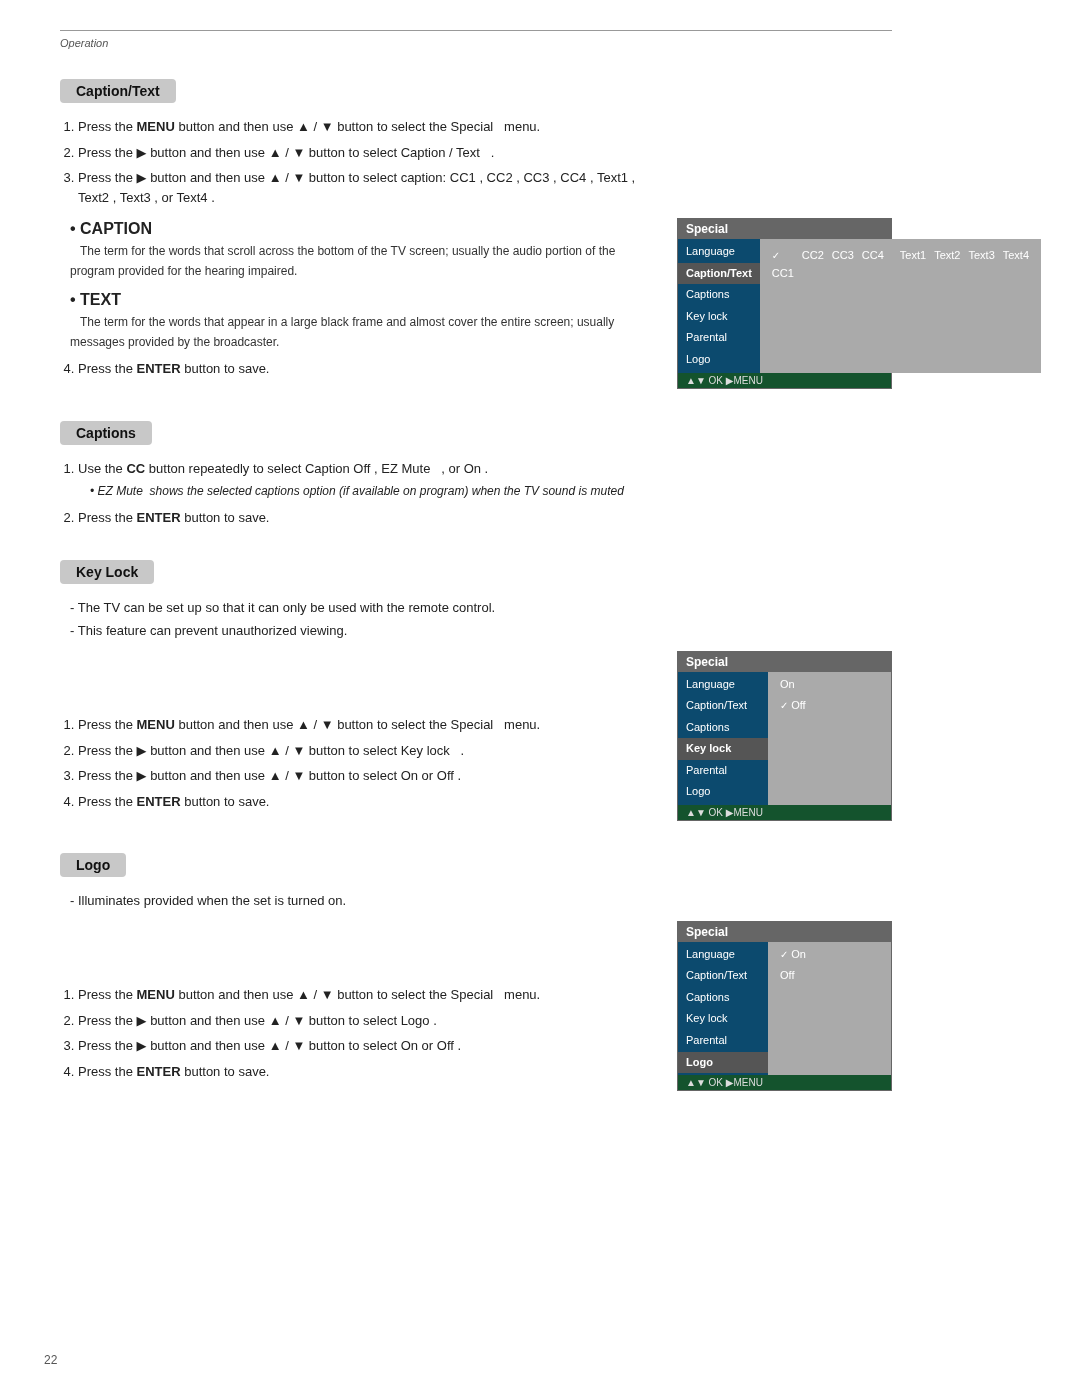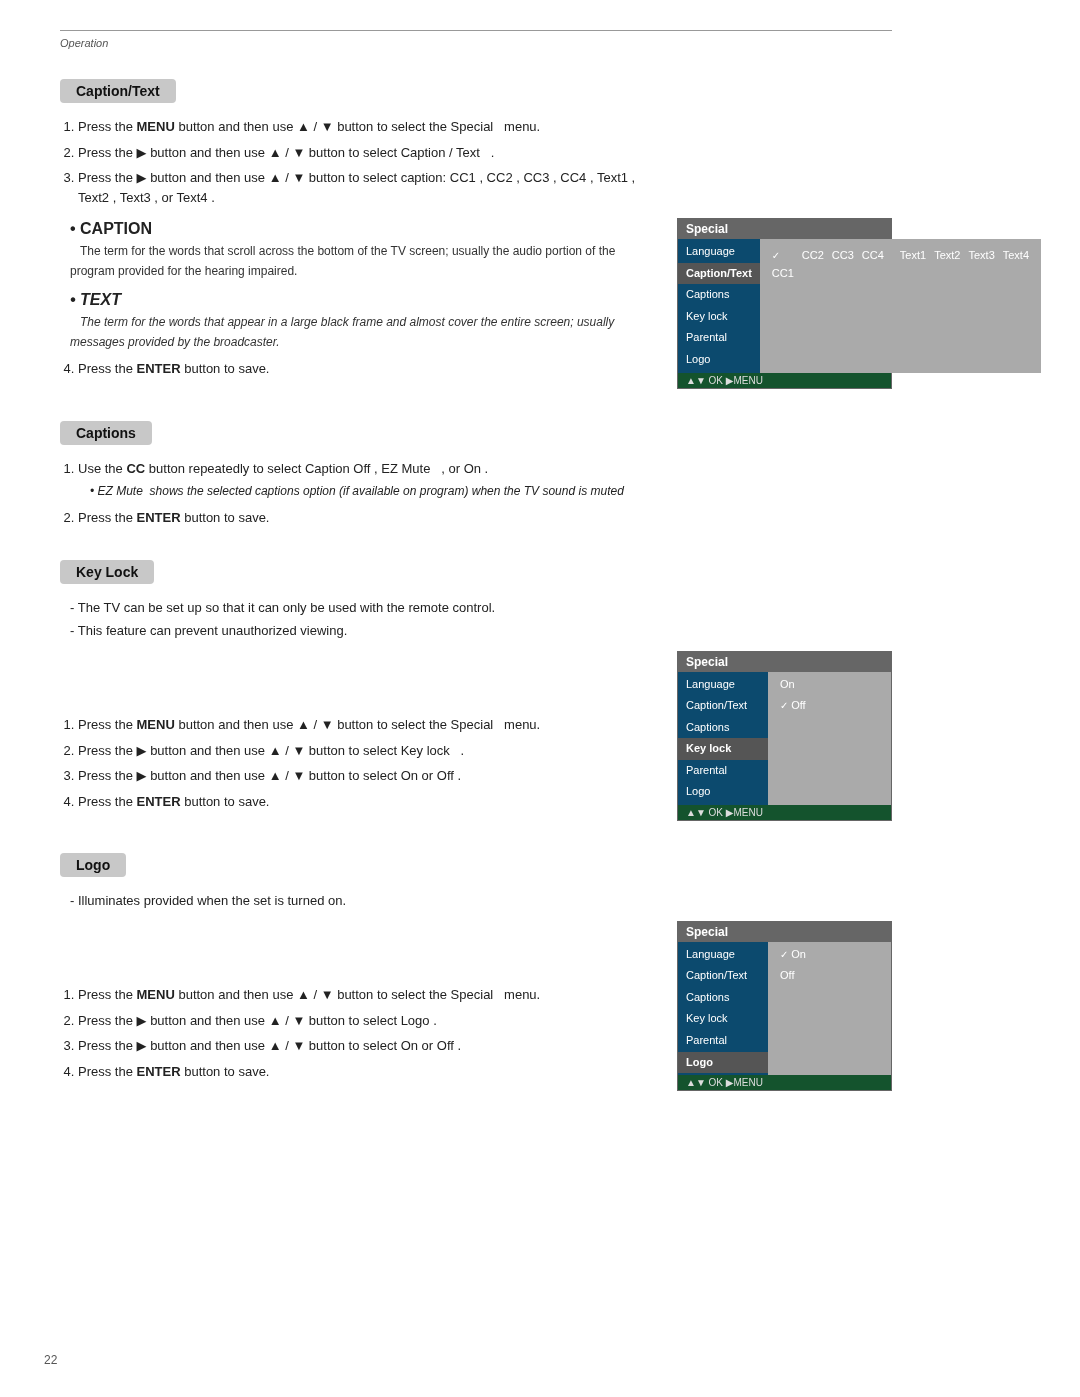--- a/index.html
+++ b/index.html
@@ -208,21 +208,21 @@
         <ol>
           <li>Press the <b>MENU</b> button and then use ▲ / ▼ button to select the Special&nbsp;&nbsp; menu.</li>
           <li>Press the ▶ button and then use ▲ / ▼ button to select Caption / Text&nbsp;&nbsp; .</li>
           <li>Press the ▶ button and then use ▲ / ▼ button to select caption: CC1 , CC2 , CC3 , CC4 , Text1 , Text2 , Text3 , or Text4 .</li>
         </ol>
         <ul>
           <li>
             <span class="bullet-label">• CAPTION</span><br>
             <span class="bullet-text">The term for the words that scroll across the bottom of the TV screen; usually the audio portion of the program provided for the hearing impaired.</span>
           </li>
-          <li style="margin-top:8px;font-style:italic;">
+          <li style="margin-top:8px;">
             <span class="bullet-label">• TEXT</span><br>
             <span class="bullet-text">The term for the words that appear in a large black frame and almost cover the entire screen; usually messages provided by the broadcaster.</span>
           </li>
         </ul>
         <ol start="4">
           <li>Press the <b>ENTER</b> button to save.</li>
         </ol>
       </div>
 
       <div class="tv-menu">

